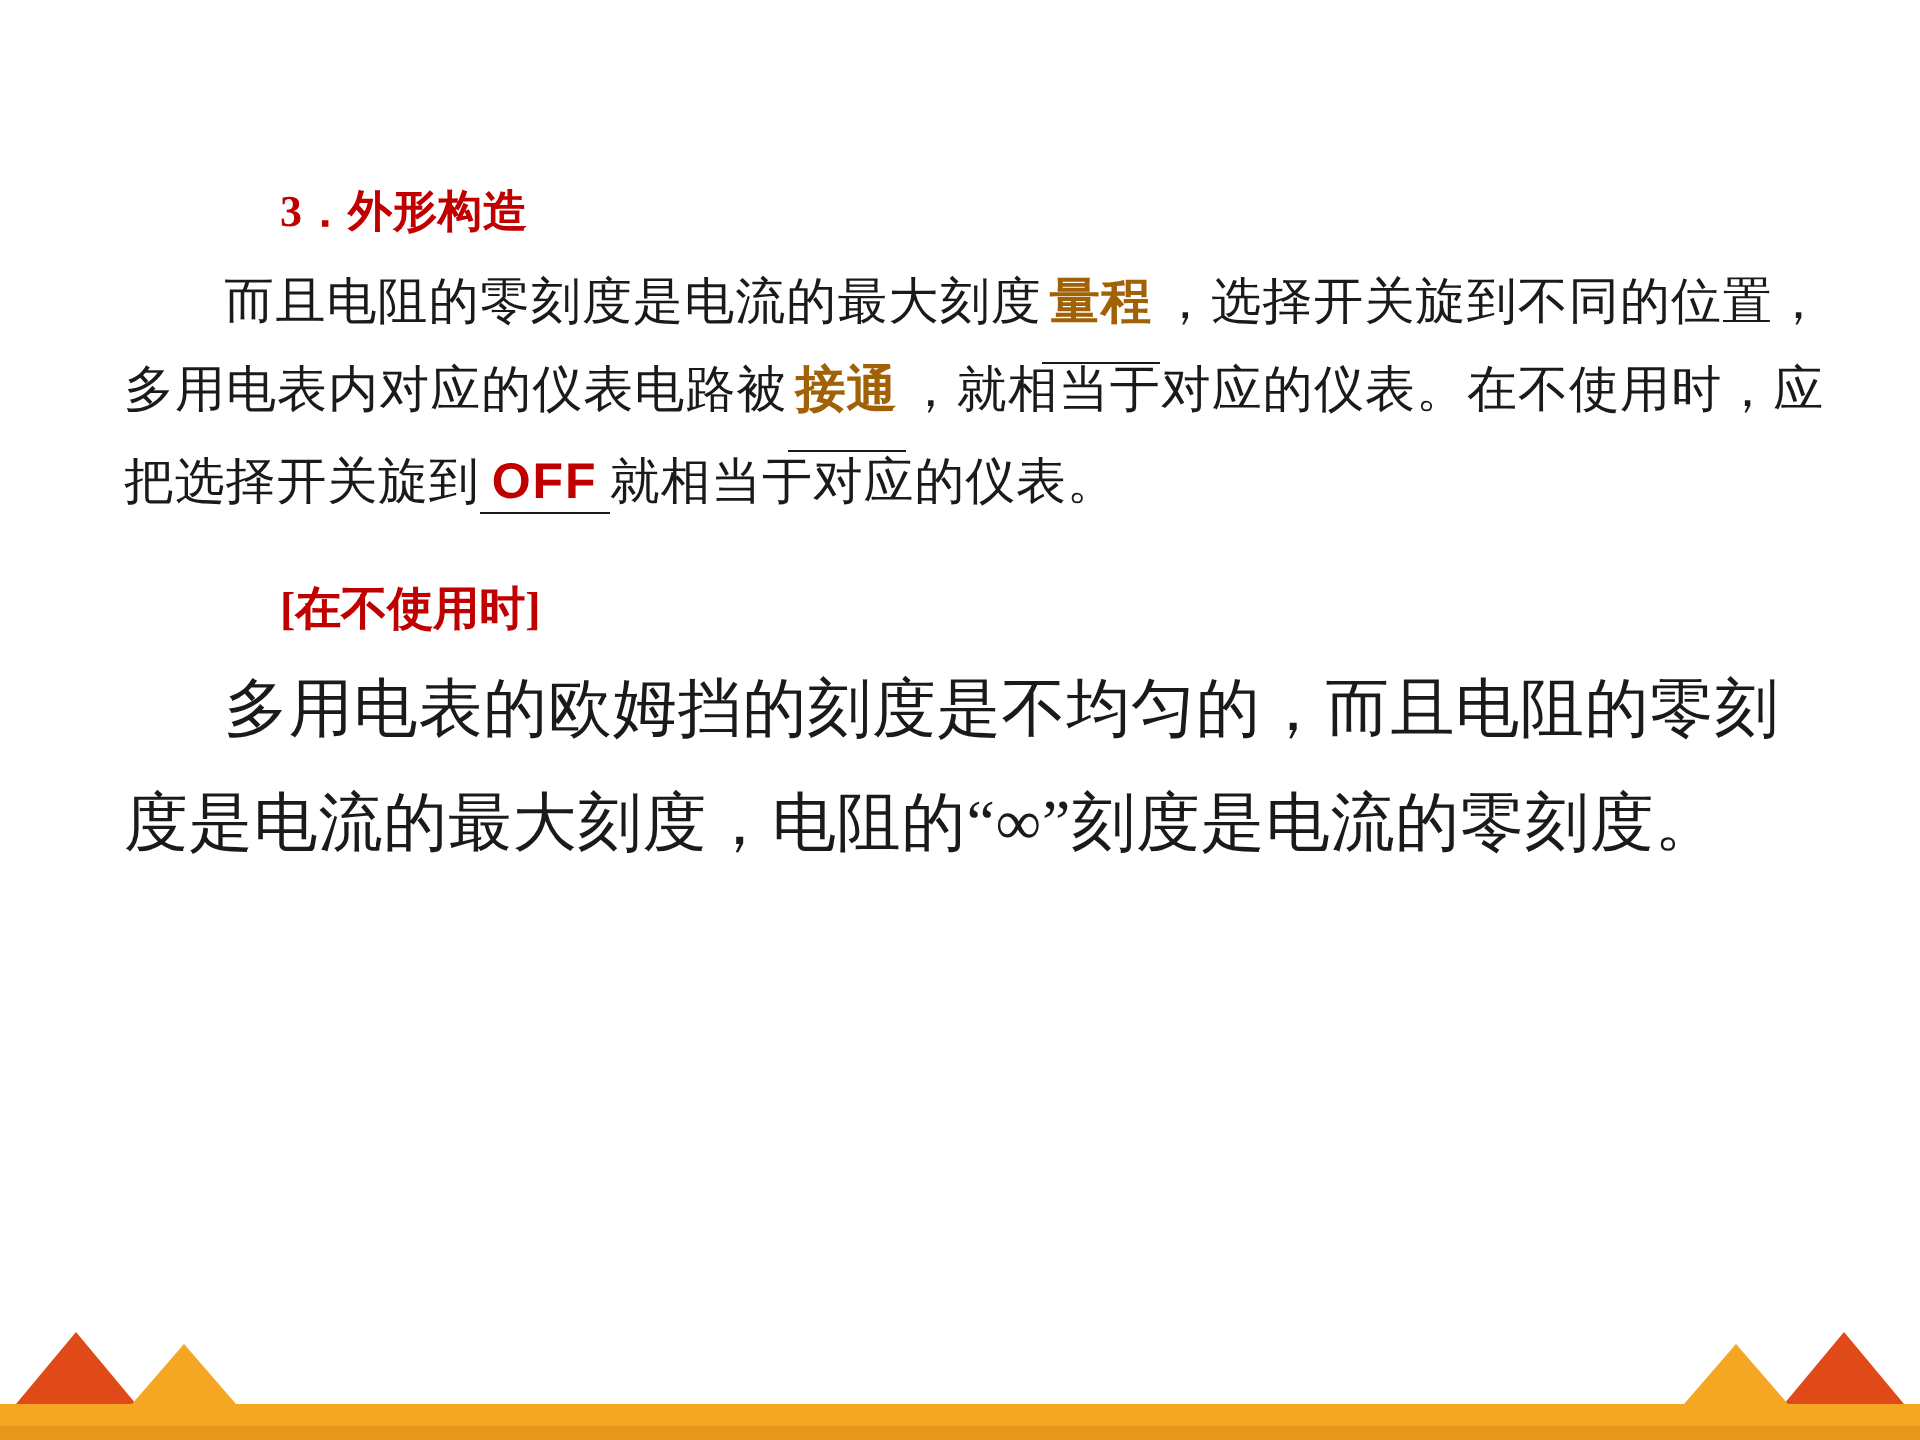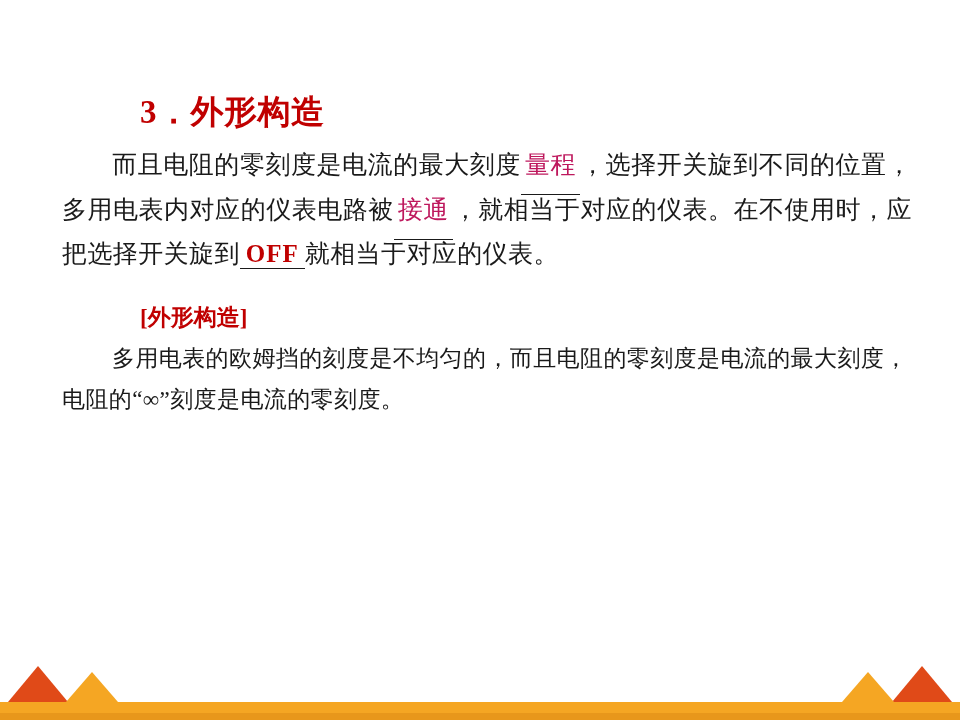--- a/index.html
+++ b/index.html
@@ -21,63 +21,63 @@
     height: 720px;
   }
   .content {
     position: absolute;
     left: 62px;
     top: 92px;
     width: 850px;
   }
   .heading {
     color: #c00000;
-    font-size: 33px;
+    font-size: 22px;
     font-weight: bold;
     line-height: 1.25;
     margin: 0 0 10px 0;
     padding-left: 78px;
     letter-spacing: 0.5px;
   }
   .para {
     font-size: 25px;
     color: #1a1a1a;
     line-height: 1.78;
     margin: 0;
     text-align: justify;
     letter-spacing: 0.4px;
   }
   .indent {
     display: inline-block;
     width: 50px;
   }
   .blank-red {
-    color: #be185d;
+    color: #a16207;
     border-bottom: 1.6px solid #1a1a1a;
     padding: 0 4px 16px 4px;
-    font-weight: normal;
+    font-weight: bold;
   }
   .blank-red-bold {
     color: #c00000;
     border-bottom: 1.6px solid #1a1a1a;
     padding: 0 6px 1px 6px;
     font-weight: bold;
-    font-family: Liberation Serif, serif;
+    font-family: Liberation Sans, sans-serif;
     letter-spacing: 1px;
   }
   .keypoint {
     color: #c00000;
     font-size: 23px;
     font-weight: bold;
     margin: 26px 0 6px 0;
     padding-left: 78px;
     line-height: 1.3;
   }
   .para2 {
-    font-size: 23px;
+    font-size: 32px;
     color: #1a1a1a;
     line-height: 1.78;
     margin: 0;
     letter-spacing: 0.4px;
   }
   
   .footer-bar {
     position: absolute;
     left: 0;
     bottom: 0;
@@ -128,21 +128,21 @@
 <body>
 
 <div class="slide">
 
   <div class="content">
 
     <div class="heading">3．外形构造</div>
 
     <p class="para"><span class="indent"></span><span>而且电阻的零刻度是电流的最大刻度</span><span class="blank-red">量程</span><span>，选择开关旋到不同的位置，多用电表内对应的仪表电路被</span><span class="blank-red">接通</span><span>，就相当于对应的仪表。在不使用时，应把选择开关旋到</span><span class="blank-red-bold">OFF</span><span>就相当于对应的仪表。</span></p>
 
-    <div class="keypoint">[外形构造]</div>
+    <div class="keypoint">[在不使用时]</div>
 
     <p class="para2"><span class="indent"></span><span>多用电表的欧姆挡的刻度是不均匀的，而且电阻的零刻度是电流的最大刻度，电阻的“∞”刻度是电流的零刻度。</span></p>
 
   </div>
 
   <div class="zig zig-left-1"></div>
   <div class="zig zig-left-2"></div>
   <div class="zig zig-right-1"></div>
   <div class="zig zig-right-2"></div>
 

